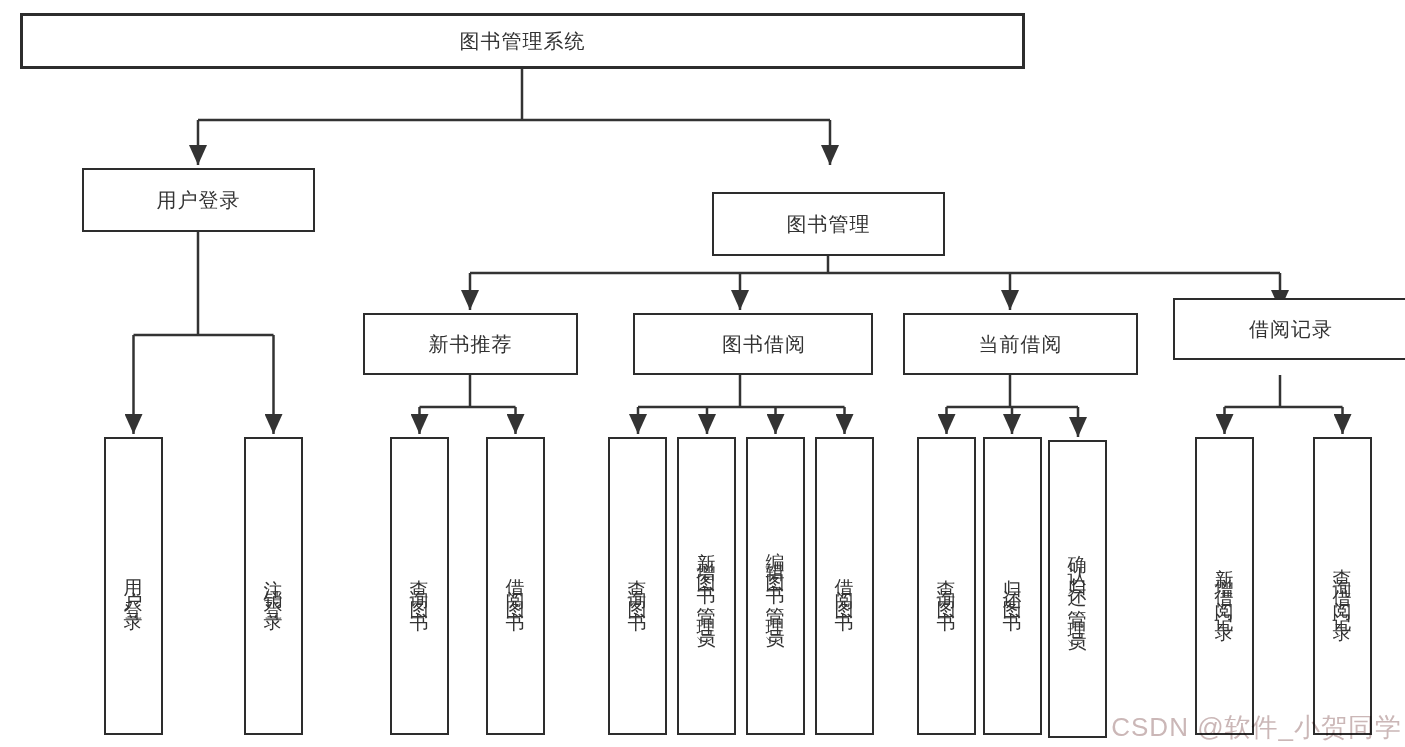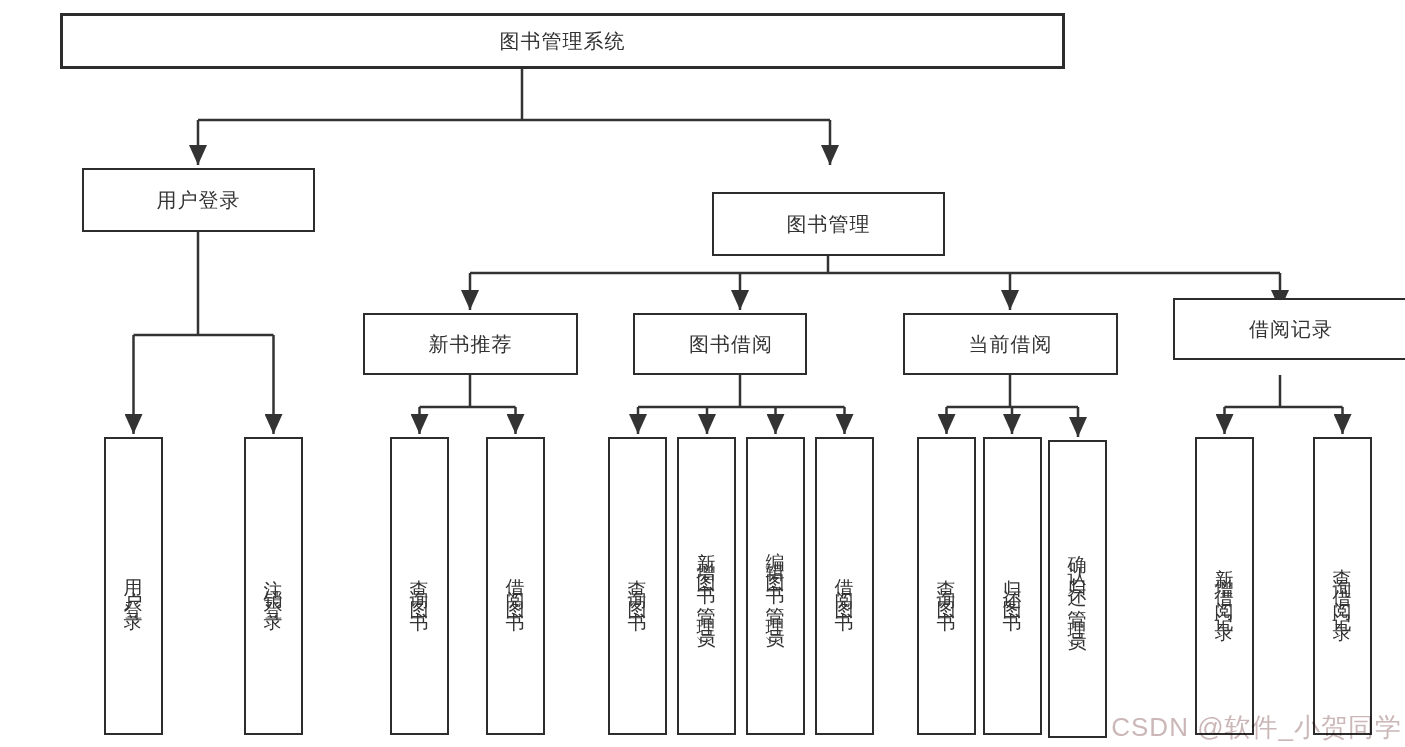--- a/index.html
+++ b/index.html
@@ -97,38 +97,38 @@
     <path class="ln" d="M946.5,407 L946.5,434" marker-end="url(#arrow)"></path>
     <path class="ln" d="M1012,407 L1012,434" marker-end="url(#arrow)"></path>
     <path class="ln" d="M1078,407 L1078,437" marker-end="url(#arrow)"></path>
 
     <path class="ln" d="M1280,375 L1280,407"></path>
     <path class="ln" d="M1224.5,407 L1342.5,407"></path>
     <path class="ln" d="M1224.5,407 L1224.5,434" marker-end="url(#arrow)"></path>
     <path class="ln" d="M1342.5,407 L1342.5,434" marker-end="url(#arrow)"></path>
   </svg>
 
-  <div class="node hbox root" style="left:20px;top:13px;width:1005px;height:56px;margin-left:40px;">
+  <div class="node hbox root" style="left:20px;top:13px;width:1005px;height:56px;">
     <span>图书管理系统</span>
   </div>
 
   <div class="node hbox" style="left:82px;top:168px;width:233px;height:64px;">
     <span>用户登录</span>
   </div>
   <div class="node hbox" style="left:712px;top:168px;width:233px;height:64px;margin-top:24px;">
     <span>图书管理</span>
   </div>
 
   <div class="node hbox" style="left:363px;top:313px;width:215px;height:62px;text-align:right;">
     <span>新书推荐</span>
   </div>
-  <div class="node hbox" style="left:633px;top:313px;width:174px;height:62px;padding-left:22px;">
+  <div class="node hbox" style="left:633px;top:313px;width:240px;height:62px;padding-left:22px;">
     <span>图书借阅</span>
   </div>
-  <div class="node hbox" style="left:903px;top:313px;width:215px;height:62px;">
+  <div class="node hbox" style="left:903px;top:313px;width:235px;height:62px;">
     <span>当前借阅</span>
   </div>
   <div class="node hbox" style="left:1173px;top:298px;width:236px;height:62px;">
     <span>借阅记录</span>
   </div>
 
   <div class="node vbox" style="left:104px;top:437px;width:59px;height:298px;">
     <span>用户登录</span>
   </div>
   <div class="node vbox" style="left:244px;top:437px;width:59px;height:298px;">

